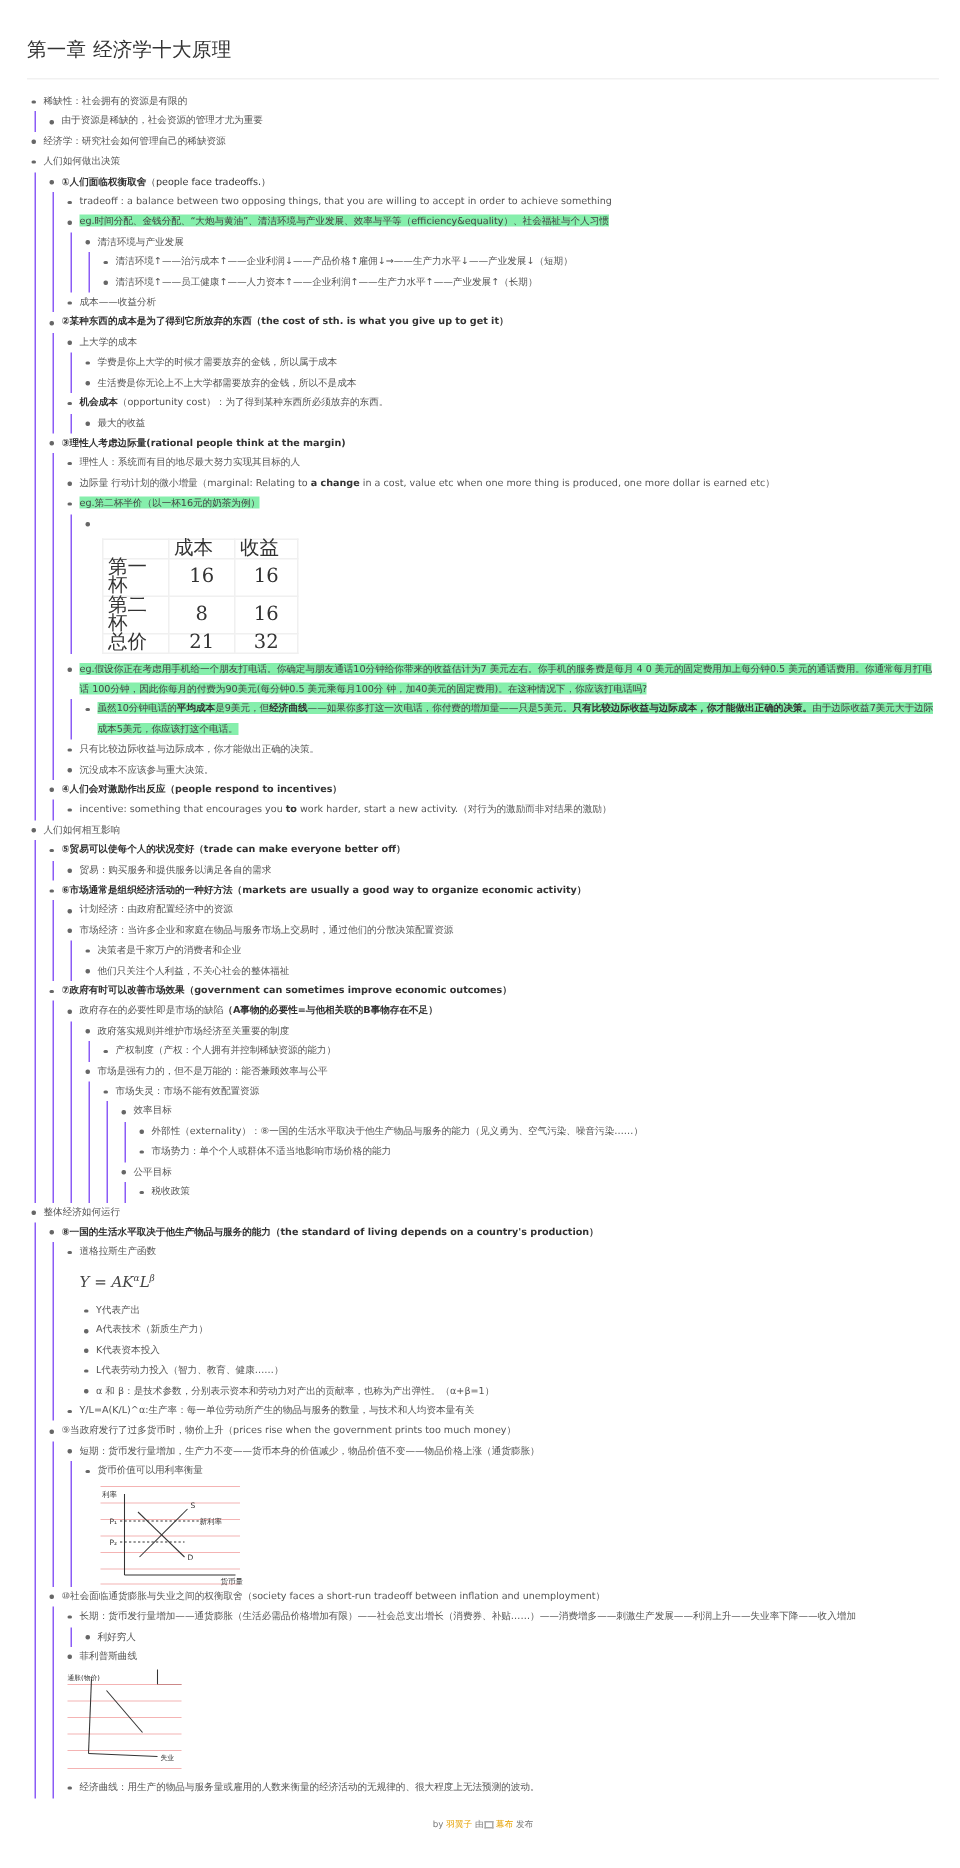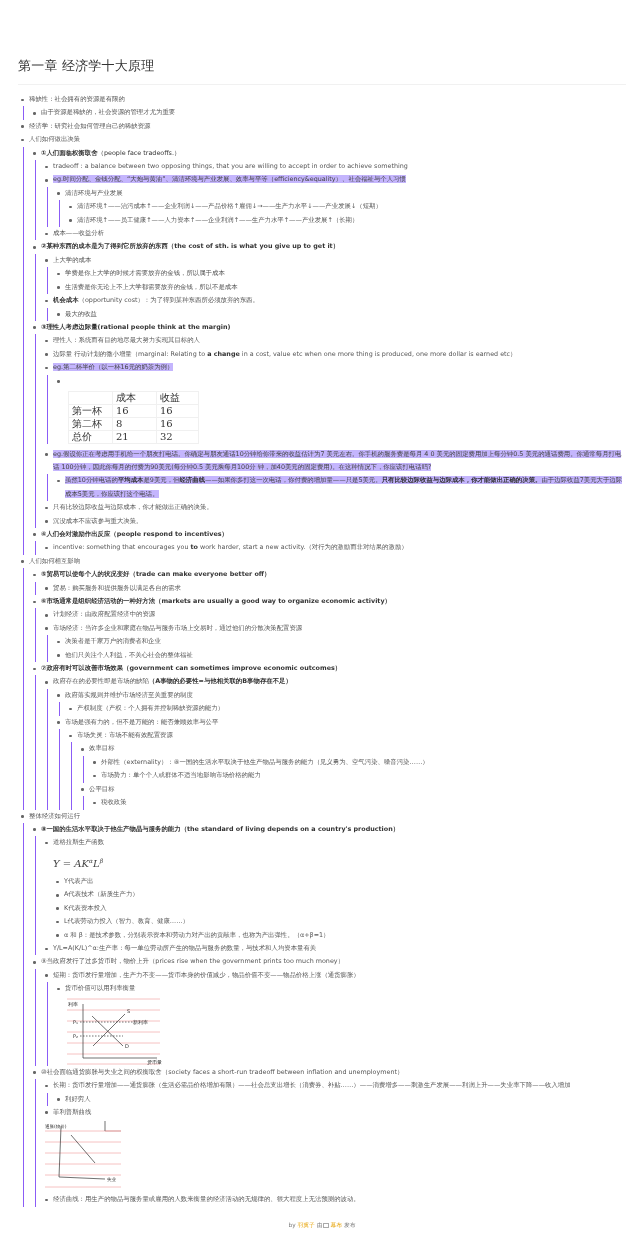--- a/index.html
+++ b/index.html
@@ -4,46 +4,46 @@
 <style>
   * { box-sizing: border-box; }
   html, body { margin: 0; padding: 0; background: #ffffff; }
   body {
     width: 640px; height: 1245px; overflow: hidden;
     font-family: "DejaVu Sans", "Liberation Sans", sans-serif;
     color: #555;
     font-size: 6.4px;
     line-height: 13.4px;
   }
-  .page { padding: 0 14px 0 18px; position: relative; margin-top: 32px; }
+  .page { padding: 0 14px 0 18px; position: relative; }
   h1.title {
     margin: 0; padding-top: 25px; height: 48px;
     font-size: 13px; font-weight: normal; color: #333;
     line-height: 18px; letter-spacing: 0.2px;
   }
   .title-rule { height: 1px; background: #f1f1f1; margin: 4px 0 8px 0; }
   ul { list-style: none; margin: 0; padding: 0; }
   ul.tree { padding-left: 0; }
   li { position: relative; padding-left: 11px; }
   li::before {
     content: ""; position: absolute; left: 3px; top: 5.5px;
     width: 2.6px; height: 2.6px; border-radius: 50%; background: #666;
   }
   li > ul { border-left: 1px solid #8b5cf6; margin-left: -6px; padding-left: 6px; }
   .b { font-weight: bold; color: #333; }
-  .hl { background: #c4b5fd; }
+  .hl { background: #86efac; }
   .hlt { color: #444; }
   .eq { font-family: "DejaVu Serif", serif; font-style: italic; font-size: 10px; line-height: 22px; color: #444; padding-left: 0; }
   .eq sup { font-size: 6px; }
   table.milk {
     border-collapse: collapse; font-family: "DejaVu Serif", serif;
-    font-size: 10px; color: #333; margin: 3px 0 4px 3px;
+    font-size: 13px; color: #333; margin: 3px 0 4px 3px;
   }
   table.milk td { border: 1px solid #f0f0f0; padding: 0 3px; height: 12px; line-height: 12px; }
-  table.milk td.num { text-align: left; }
+  table.milk td.num { text-align: center; }
   .sketch { display: block; }
   .footer { text-align: center; font-size: 5.8px; color: #777; margin-top: 12px; }
   .footer .link { color: #e6a100; }
   .footer .logo { display: inline-block; width: 6px; height: 5px; border: 1px dashed #aaa; vertical-align: middle; margin: 0 1px; }
 </style>
 </head>
 <body>
 
 <div class="page">
   <h1 class="title">第一章 经济学十大原理</h1>

